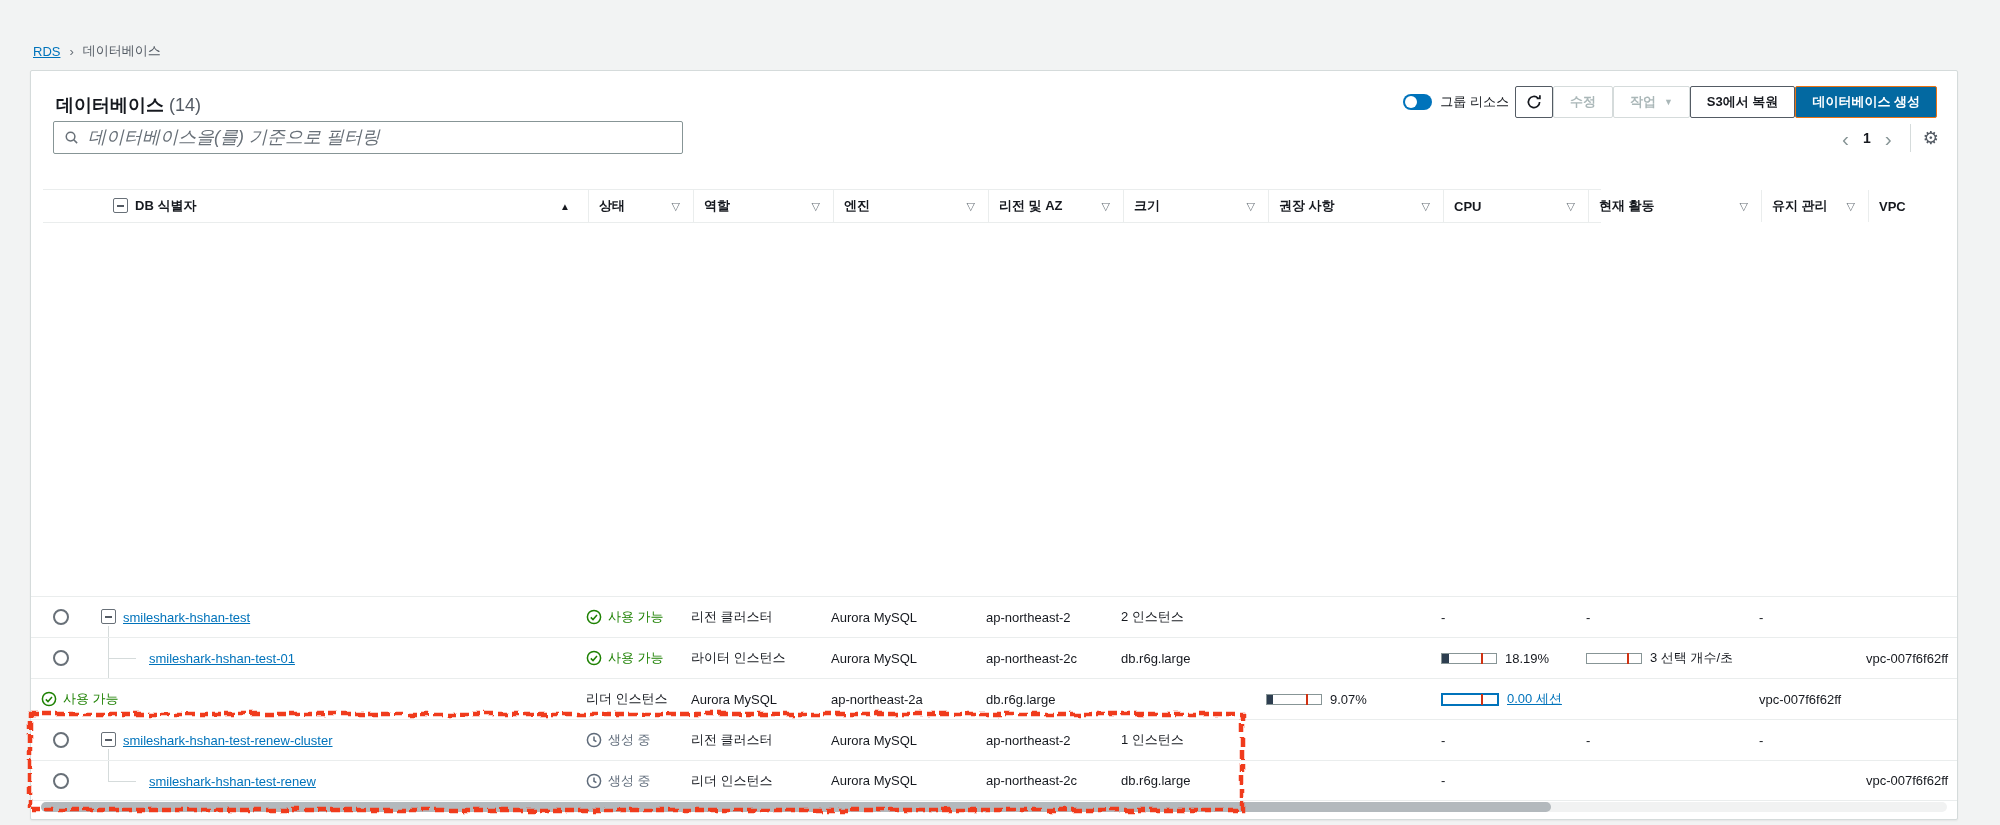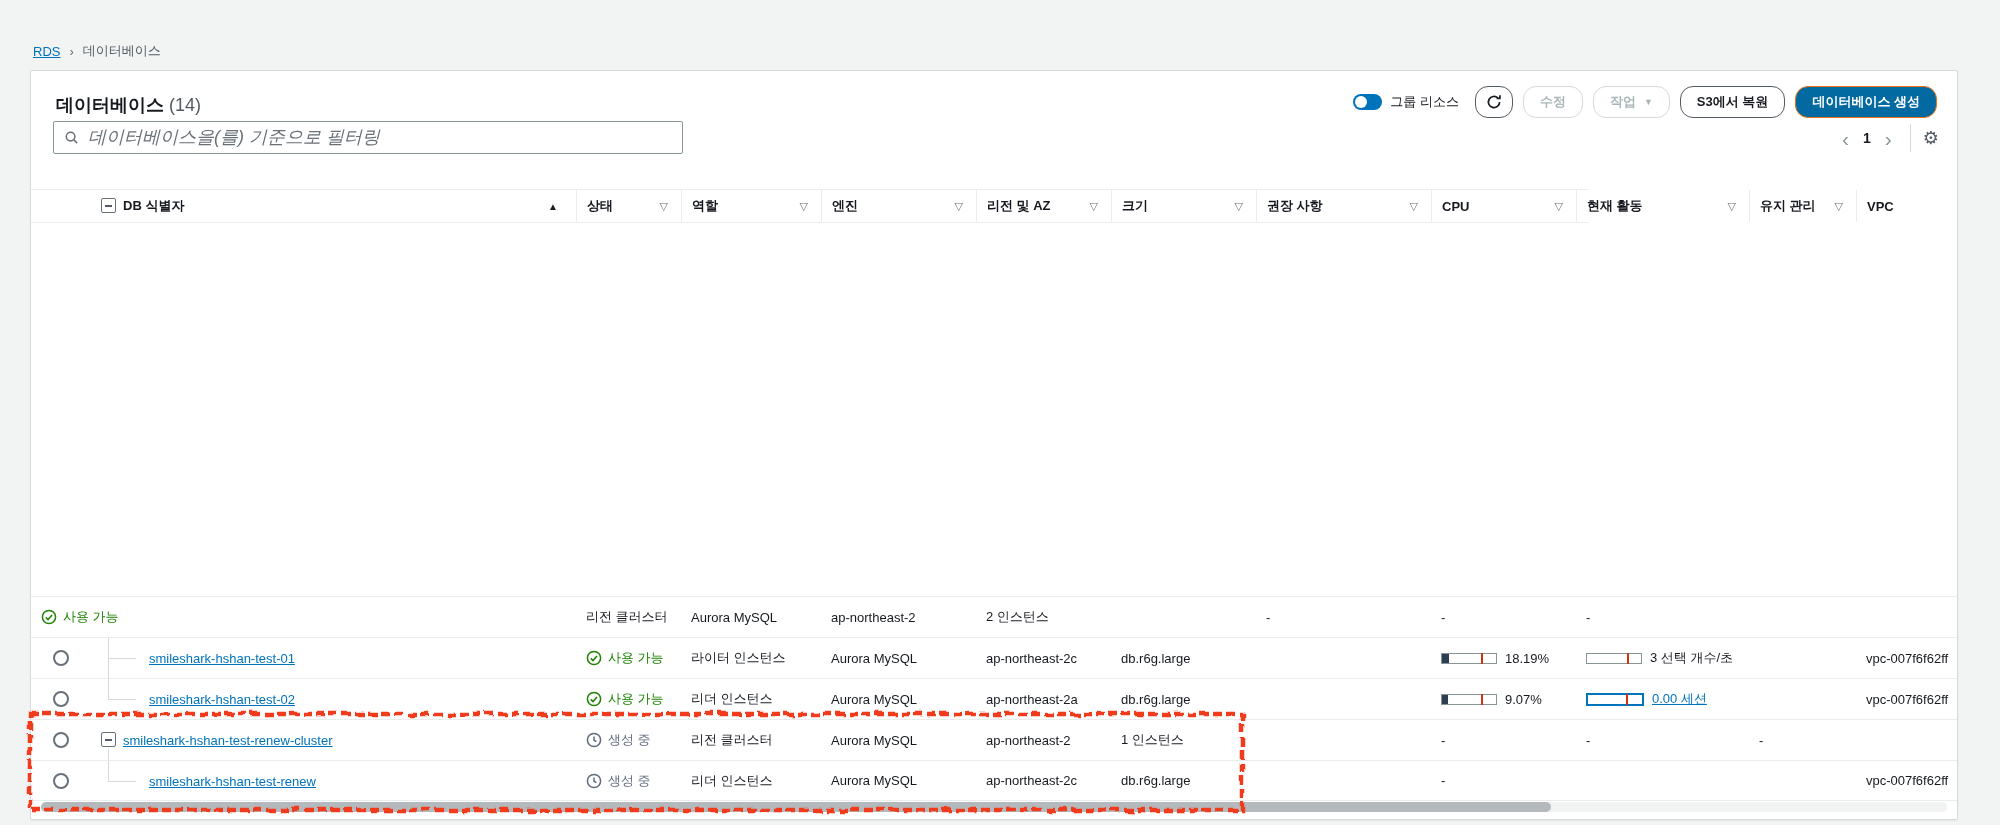--- a/index.html
+++ b/index.html
@@ -13,47 +13,47 @@
   .crumb-current { color:#545b64; }
 
   
   .card { position:absolute; left:30px; top:40px; width:1928px; height:750px; background:#fff;
           border:1px solid #d5dbdb; border-radius:2px; box-shadow:0 1px 2px rgba(0,0,0,.06); }
 
   .page-title { position:absolute; left:25px; top:22px; font-size:18px; font-weight:bold; }
   .page-title .count { color:#545b64; font-weight:normal; }
 
   
-  .toolbar { position:absolute; right:20px; top:15px; display:flex; align-items:center; gap:10px; }
+  .toolbar { position:absolute; right:20px; top:15px; display:flex; align-items:center; }
   .toggle-wrap { display:flex; align-items:center; gap:8px; margin-right:6px; }
   .toggle { position:relative; width:29px; height:16px; border-radius:8px; background:#0073bb; cursor:pointer; }
   .toggle .knob { position:absolute; left:2px; top:2px; width:12px; height:12px; border-radius:50%; background:#fff; }
   .toggle-label { font-size:13px; color:#16191f; }
   .btn { height:32px; display:flex; align-items:center; justify-content:center; padding:0 16px;
-         font-size:13px; font-weight:bold; border-radius:13px; background:#fff; cursor:pointer; border:1px solid #545b64; color:#16191f; }
+         font-size:13px; font-weight:bold; border-radius:2px; background:#fff; cursor:pointer; border:1px solid #545b64; color:#16191f; }
   .btn-icon { width:38px; padding:0; }
   .btn-disabled { border:1px solid #d5dbdb; color:#aab7b8; cursor:default; }
   .btn-disabled .caret { color:#aab7b8; }
   .caret { font-size:9px; margin-left:8px; }
   .btn-primary { background:#0369a1; border:1px solid #ec7211; color:#fff; }
 
   
   .search-box { position:absolute; left:22px; top:50px; width:630px; height:33px; border:1px solid #879596;
                 border-radius:2px; background:#fff; display:flex; align-items:center; padding:0 10px; gap:8px; }
   .search-box input { border:none; outline:none; flex:1; font-size:18px; font-family:"Liberation Sans",sans-serif; color:#16191f; background:transparent; }
   .search-box input::placeholder { color:#687078; font-style:italic; }
   .pager { position:absolute; right:18px; top:52px; display:flex; align-items:center; height:30px; }
   .pg-arrow { color:#879596; font-size:21px; line-height:1; padding:0 6px; cursor:pointer; }
   .pg-num { font-size:14px; font-weight:bold; color:#16191f; padding:0 8px; cursor:pointer; }
   .pg-divider { width:1px; height:28px; background:#d5dbdb; margin:0 12px; }
   .gear { font-size:18px; color:#545b64; cursor:pointer; }
 
   
   .grid-cols { display:grid; grid-template-columns:545px 105px 140px 155px 135px 145px 175px 145px 173px 107px 1fr; }
-  .thead { position:absolute; top:118px; left:0; width:1558px; height:34px;
+  .thead { position:absolute; top:118px; left:12px; width:1558px; height:34px;
            border-top:1px solid #eaeded; border-bottom:1px solid #eaeded; font-size:13px; font-weight:bold; }
   .th { display:flex; align-items:center; padding-left:10px; height:100%; position:relative; }
   .th + .th { border-left:1px solid #eaeded; }
   .filter-caret { margin-left:auto; margin-right:13px; color:#687078; font-size:11px; font-weight:normal; cursor:pointer; }
   .sort-asc { position:absolute; right:18px; color:#16191f; font-size:10px; cursor:pointer; }
 
   .collapse-box { position:absolute; left:70px; top:50%; margin-top:-8px; width:15px; height:15px; border:1px solid #687078;
                   border-radius:2px; background:#fff; cursor:pointer; }
   .collapse-box::after { content:""; position:absolute; left:3px; right:3px; top:6px; height:1.5px; background:#545b64; }
   .th .th-label-main { position:absolute; left:92px; }
@@ -192,20 +192,26 @@
       <div class="th">
           <span>유지 관리</span>
           <span class="filter-caret">▽</span>
         </div>
       <div class="th">
           <span>VPC</span>
         </div>
     </div>
 
     <div class="tr grid-cols row-1">
+      <div class="name-cell">
+        <span class="radio"></span>
+        <span class="tree-v v-below"></span>
+        <span class="collapse-box"></span>
+        <a class="db-link lvl-0">smileshark-hshan-test</a>
+      </div>
       <div class="td status-cell st-available">
         <span class="st-icon"><svg viewBox="0 0 16 16" width="16" height="16">
               <circle cx="8" cy="8" r="6.6" fill="none" stroke="currentColor" stroke-width="1.5"></circle>
               <path d="M4.8 8.4l2.2 2.2 4-4.6" fill="none" stroke="currentColor" stroke-width="1.5"></path>
             </svg></span>
         <span>사용 가능</span>
       </div>
       <div class="td">리전 클러스터</div>
       <div class="td">Aurora MySQL</div>
       <div class="td">ap-northeast-2</div>
@@ -247,26 +253,20 @@
         <span class="meter">
             <span class="tick" style="left:74%"></span>
           </span>
         <span class="meter-txt">3 선택 개수/초</span>
       </div>
       <div class="td"></div>
       <div class="td">vpc-007f6f62ff</div>
     </div>
 
     <div class="tr grid-cols row-3">
-      <div class="name-cell">
-        <span class="radio"></span>
-        <span class="tree-v v-half"></span>
-        <span class="tree-h"></span>
-        <a class="db-link lvl-1">smileshark-hshan-test-02</a>
-      </div>
       <div class="td status-cell st-available">
         <span class="st-icon"><svg viewBox="0 0 16 16" width="16" height="16">
               <circle cx="8" cy="8" r="6.6" fill="none" stroke="currentColor" stroke-width="1.5"></circle>
               <path d="M4.8 8.4l2.2 2.2 4-4.6" fill="none" stroke="currentColor" stroke-width="1.5"></path>
             </svg></span>
         <span>사용 가능</span>
       </div>
       <div class="td">리더 인스턴스</div>
       <div class="td">Aurora MySQL</div>
       <div class="td">ap-northeast-2a</div>

